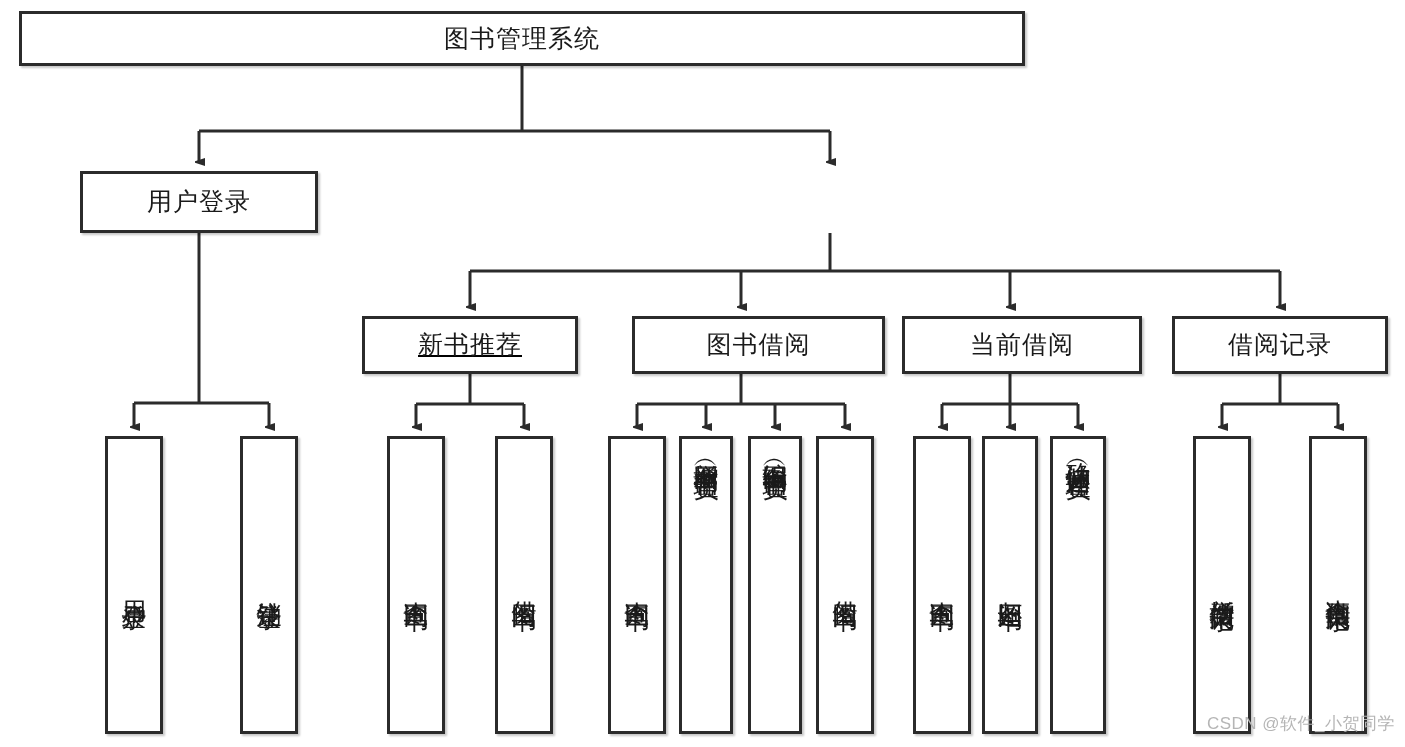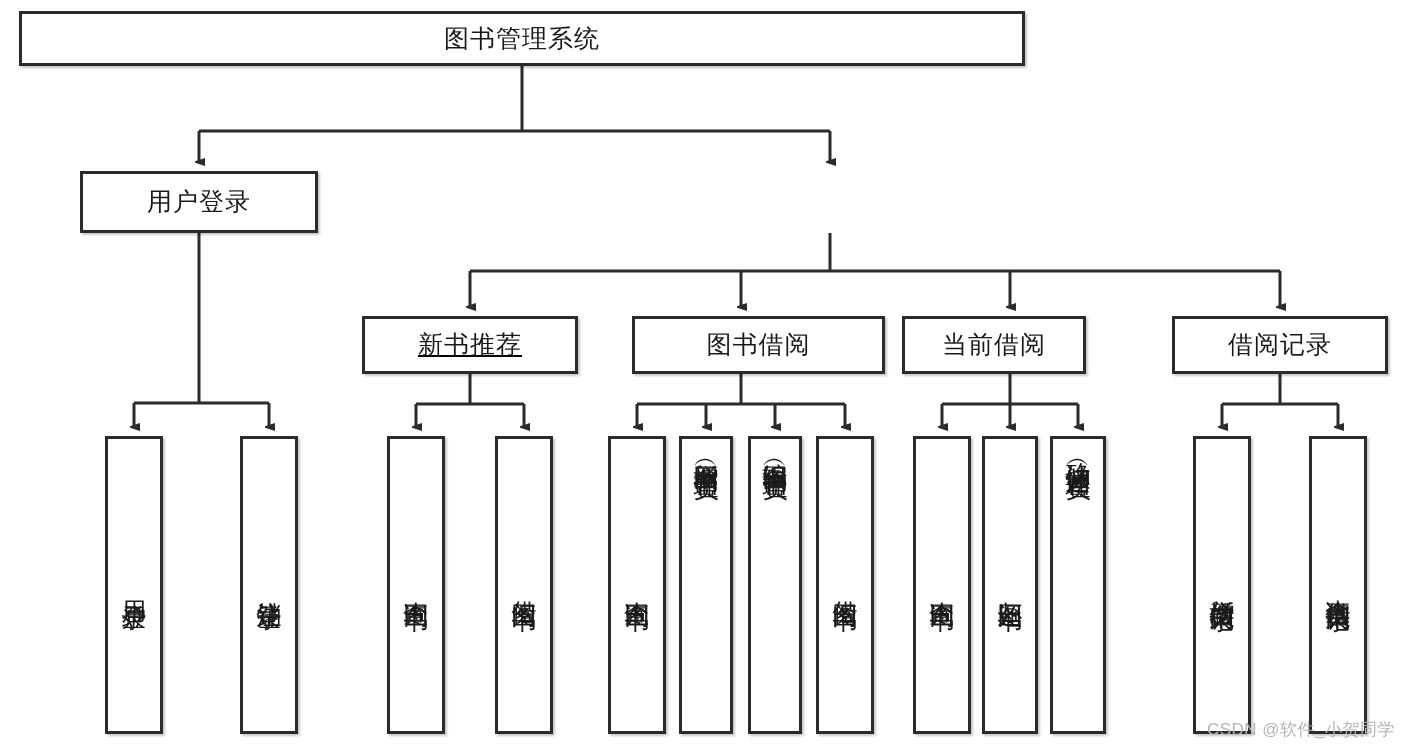--- a/index.html
+++ b/index.html
@@ -62,21 +62,21 @@
     position: absolute;
     left: 0;
     top: 0;
     width: 1405px;
     height: 747px;
     pointer-events: none;
   }
   .watermark {
     position: absolute;
     right: 10px;
-    bottom: 6px;
+    bottom: 12px;
     font-size: 17px;
     color: #b5b5b5;
     letter-spacing: 0.5px;
     white-space: nowrap;
   }
 </style>
 </head>
 <body>
 
 <div id="chart-root">
@@ -138,21 +138,21 @@
   <div class="node-box horizontal" style="left:80px; top:171px; width:238px; height:62px;">
     <span class="node-label">用户登录</span>
   </div>
 
   <div class="node-box horizontal" style="left:362px; top:316px; width:216px; height:58px;text-decoration:underline;">
     <span class="node-label">新书推荐</span>
   </div>
   <div class="node-box horizontal" style="left:632px; top:316px; width:253px; height:58px;">
     <span class="node-label">图书借阅</span>
   </div>
-  <div class="node-box horizontal" style="left:902px; top:316px; width:184px; height:58px;">
+  <div class="node-box horizontal" style="left:902px; top:316px; width:240px; height:58px;">
     <span class="node-label">当前借阅</span>
   </div>
   <div class="node-box horizontal" style="left:1172px; top:316px; width:216px; height:58px;">
     <span class="node-label">借阅记录</span>
   </div>
 
   <div class="node-box vertical tall-text" style="left:105px; top:436px; width:58px; height:298px;">
     <span class="node-label">用户登录</span>
   </div>
   <div class="node-box vertical tall-text" style="left:240px; top:436px; width:58px; height:298px;">

